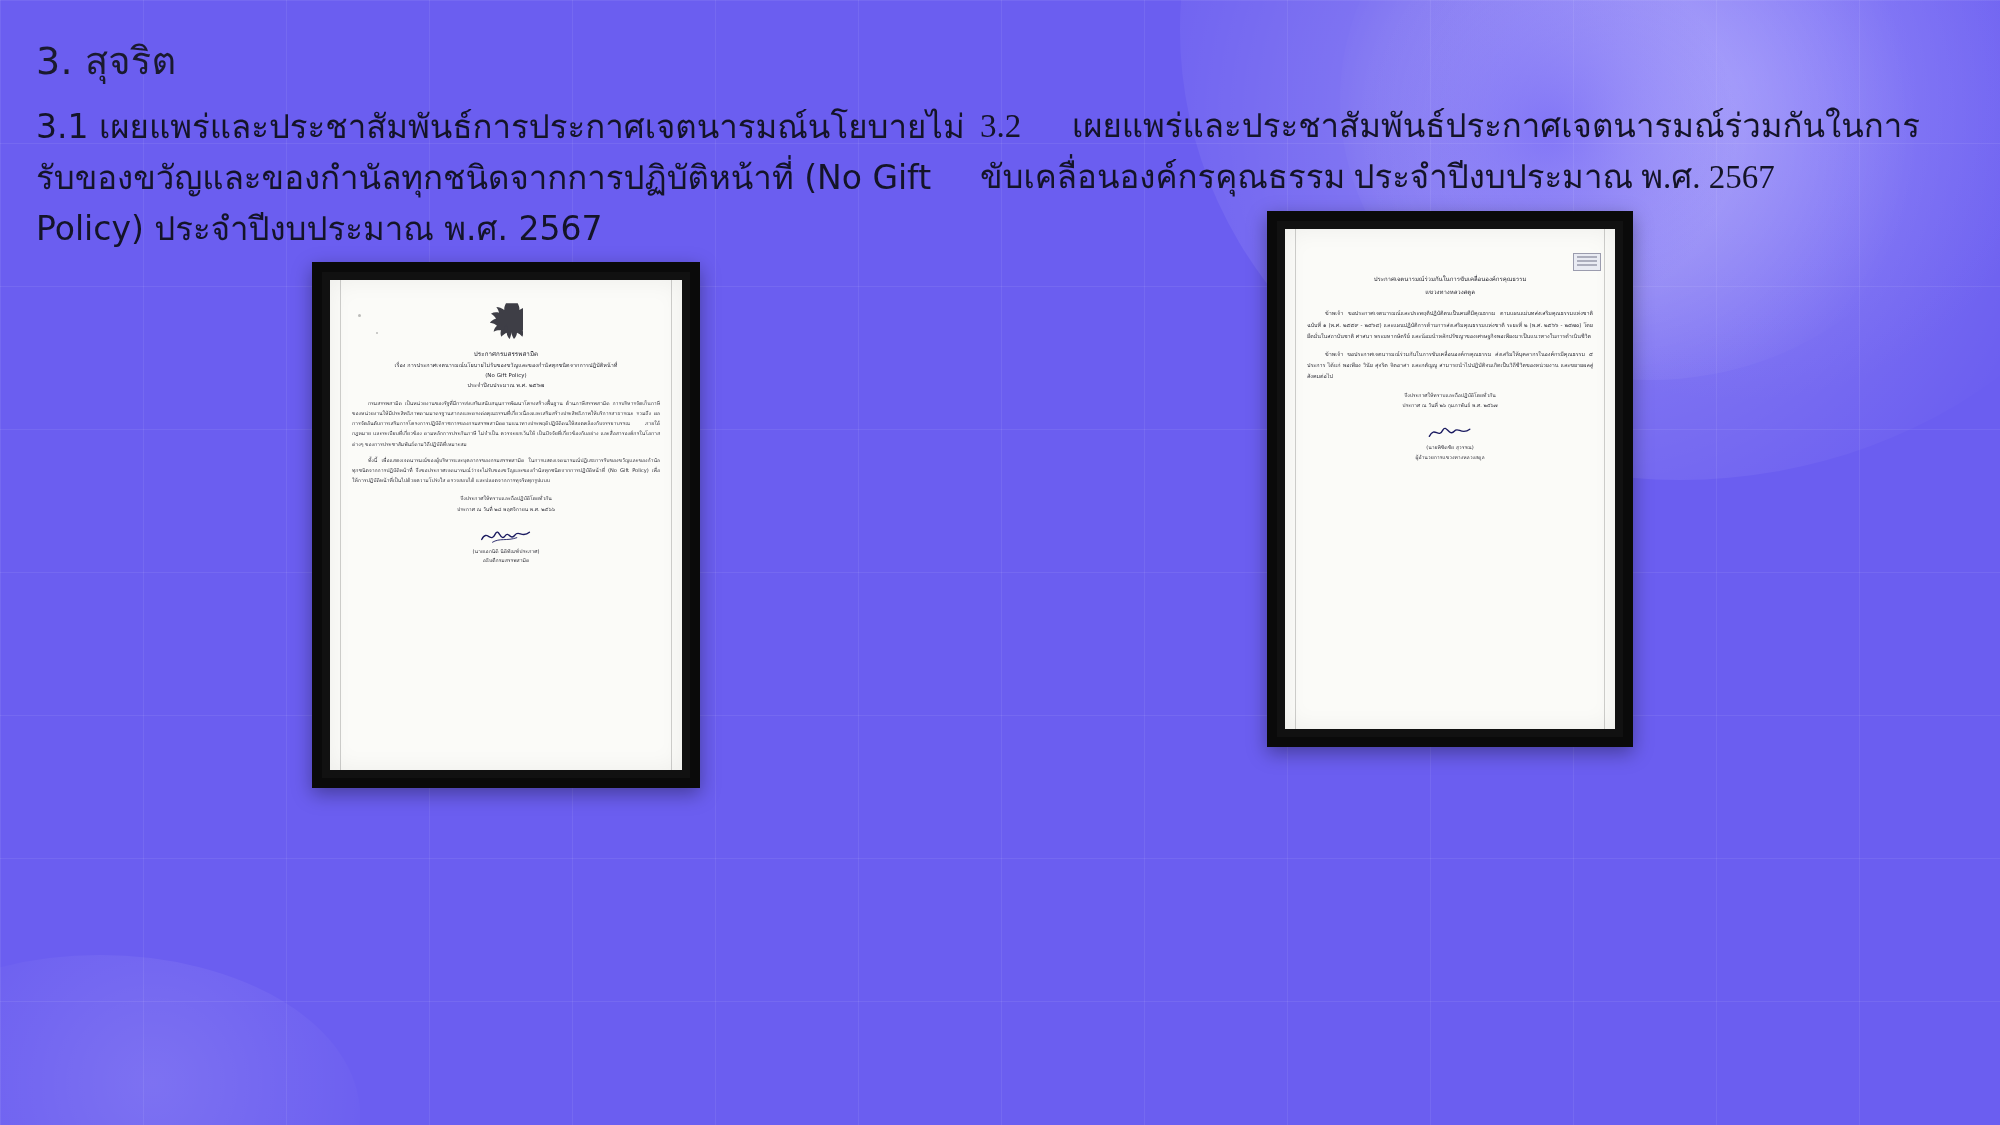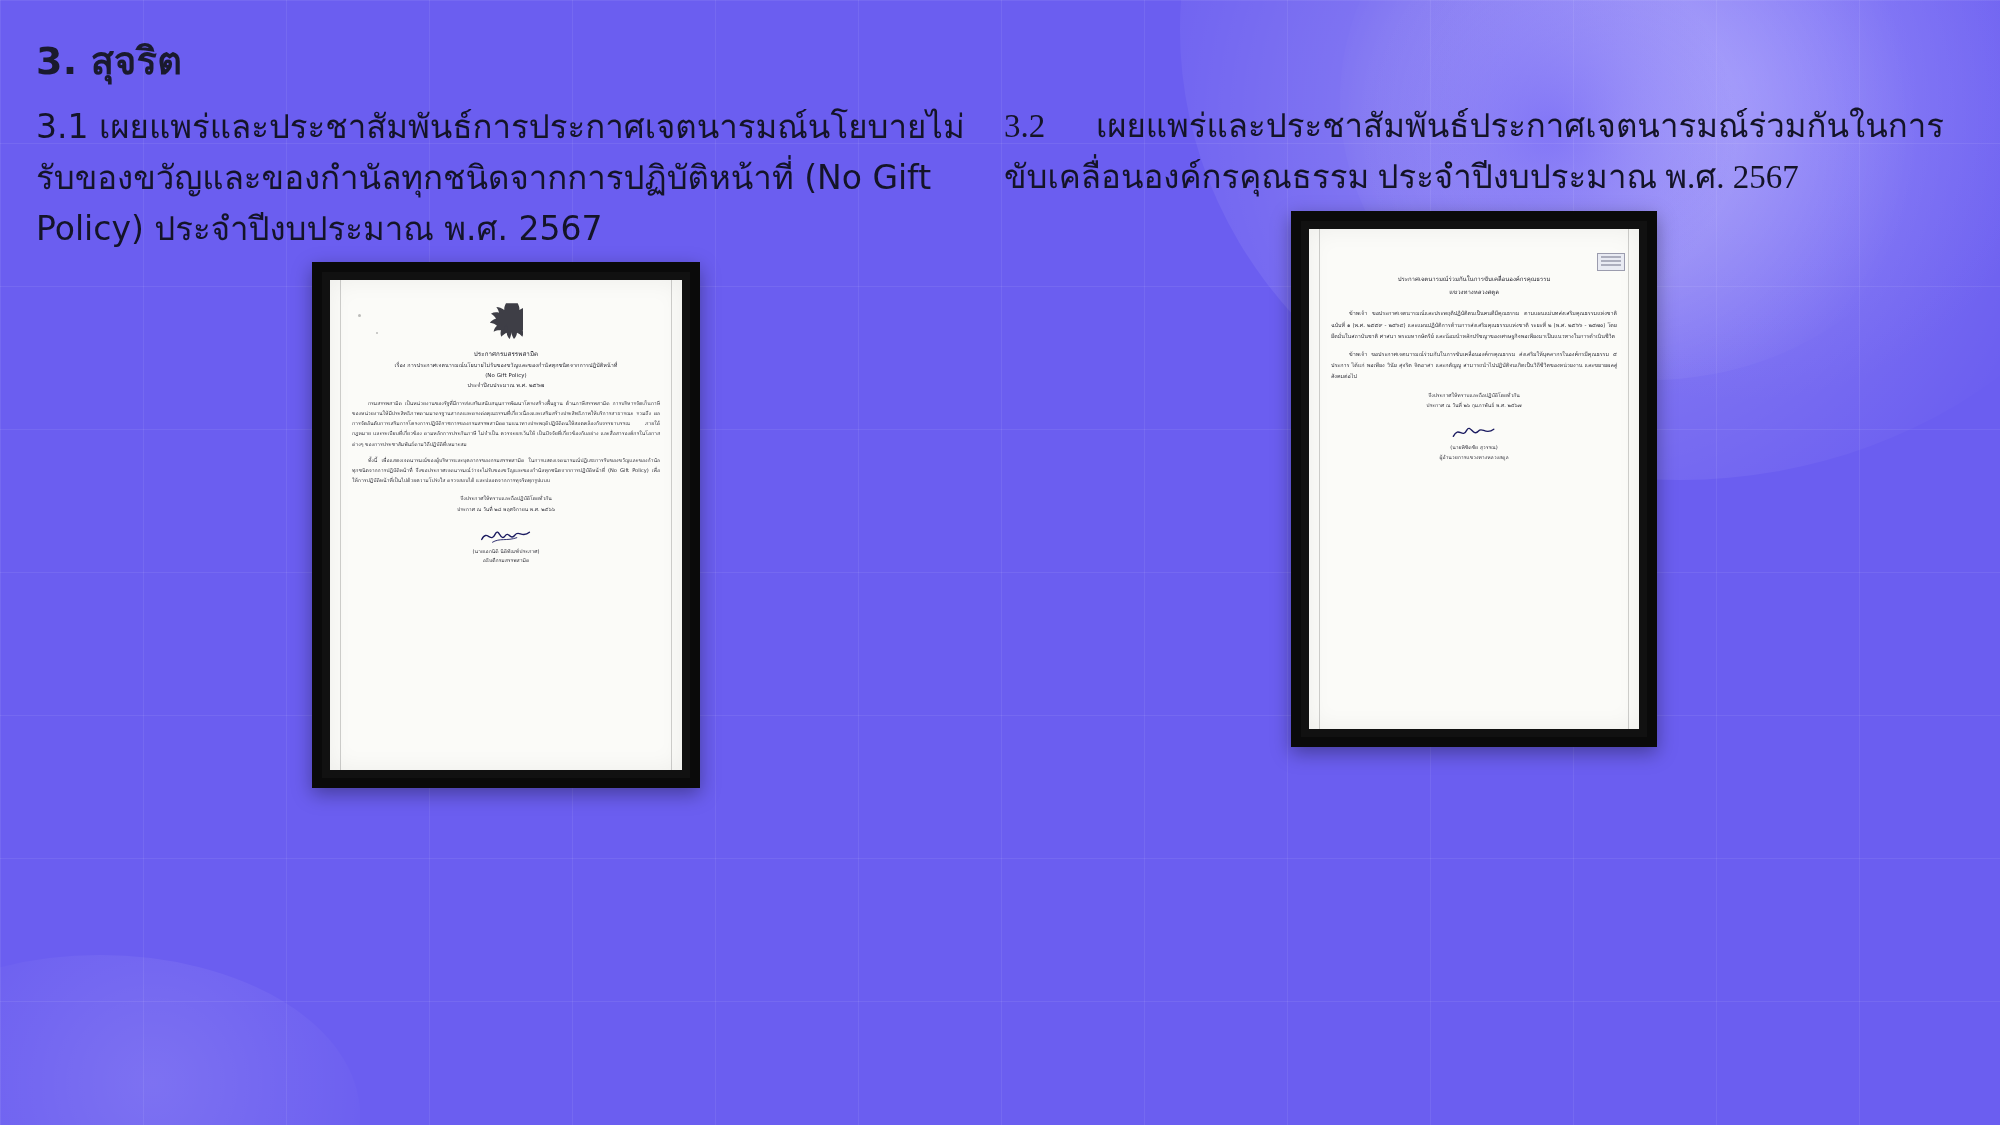--- a/index.html
+++ b/index.html
@@ -67,29 +67,29 @@
   }
 
   .content {
     position: relative;
     z-index: 3;
     padding: 30px 36px;
   }
 
   .slide-title {
     font-size: 38px;
-    font-weight: bold;
+    font-weight: normal;
     color: #1a1a2e;
     letter-spacing: 0.2px;
     margin: 0 0 10px 0;
   }
 
   .columns {
     display: flex;
-    gap: 28px;
+    gap: 4px;
   }
   .col {
     width: 940px;
   }
 
   .col-text {
     font-size: 33px;
     line-height: 1.55;
     color: #141428;
     margin: 0;

